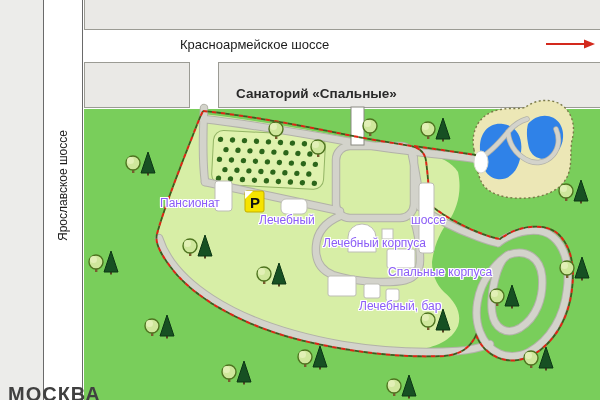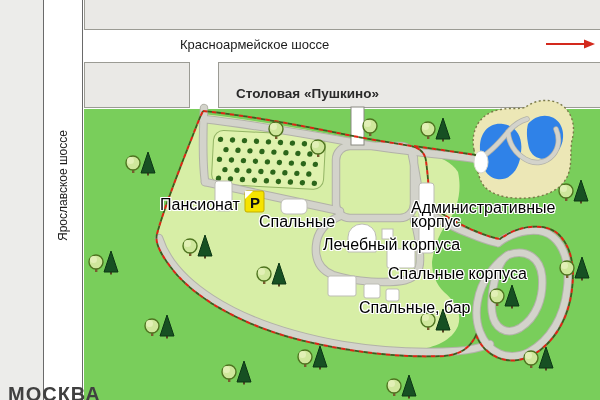--- a/index.html
+++ b/index.html
@@ -15,21 +15,21 @@
   
   .blk{position:absolute;background:#eae9e6;border:1px solid #9b9b94;box-sizing:border-box;}
   .blk-top{left:84px;top:0;width:516px;height:30px;border-top:none;border-right:none;}
   .blk-l{left:84px;top:62px;width:106px;height:46px;}
   .blk-r{left:218px;top:62px;width:382px;height:46px;border-right:none;}
   .city-label{position:absolute;right:8px;top:11px;font-size:12.5px;color:#1c1c1c;}
   .hwy-top{position:absolute;left:157px;top:37px;font-size:13px;color:#1c1c1c;margin-left:23px;}
   .resort-title{position:absolute;left:236px;top:86px;font-size:13.5px;font-weight:600;color:#2a2a2a;}
   svg.map{position:absolute;left:0;top:0;z-index:2;pointer-events:none;}
   
-  .mlab{position:absolute;z-index:5;font-size:16px;color:#000000;white-space:nowrap;
+  .mlab{position:absolute;z-index:5;font-size:12px;color:#8b5cf6;white-space:nowrap;
         text-shadow:1px 0 0 #fff,-1px 0 0 #fff,0 1px 0 #fff,0 -1px 0 #fff,
                     1px 1px 0 #fff,-1px -1px 0 #fff,1px -1px 0 #fff,-1px 1px 0 #fff;text-align:center;}
   
   .road-casing use{stroke:#b2b2a8;stroke-width:8.5;fill:none;stroke-linecap:round;stroke-linejoin:round;}
   .road-fill  use{stroke:#d3d3cb;stroke-width:6.5;fill:none;stroke-linecap:round;stroke-linejoin:round;}
   .path-casing use{stroke:#b2b2a8;stroke-width:5.5;fill:none;stroke-linecap:round;}
   .path-fill  use{stroke:#d3d3cb;stroke-width:4;fill:none;stroke-linecap:round;}
   .fence-red{stroke:#dc2414;stroke-width:2;fill:none;stroke-dasharray:4.5 4.5;}
   .fence-dark{stroke:#3e5a1d;stroke-width:1.8;fill:none;stroke-dasharray:4.5 4.5;stroke-dashoffset:-4.5;}
   .bldg{fill:#ffffff;stroke:#bdbdb5;stroke-width:1;}
@@ -41,21 +41,21 @@
 
   <div class="left-margin"></div>
   <div class="left-road"></div>
   <div class="v-label">Ярославское шоссе</div>
   <div class="moscow">МОСКВА</div>
 
   <div class="blk blk-top"></div>
   <div class="blk blk-l"></div>
   <div class="blk blk-r"></div>
   <div class="hwy-top">Красноармейское шоссе</div>
-  <div class="resort-title">Столовая «Пушкино»</div>
+  <div class="resort-title">Санаторий «Спальные»</div>
 
   <svg class="map" width="600" height="400" viewBox="0 0 600 400">
     <defs>
       <path id="r1" d="M203,119 C250,124 300,133 345,141 C370,146 392,149 410,151"></path>
       <path id="r2" d="M410,151 C432,154 455,156 476,159"></path>
       <rect id="r3" x="336" y="146" width="78" height="72" rx="14"></rect>
       <path id="r4" d="M205,182 C250,192 295,201 340,211"></path>
       <path id="r5" d="M204,108 C203,134 202,158 205,182"></path>
       <path id="r7" d="M412,155 C416,172 419,190 420,207"></path>
       <path id="r8" d="M340,216 C326,222 317,232 316,246 C315,260 320,270 333,275 C355,282 388,284 406,280 C416,277 420,270 420,260 C420,246 418,232 414,220"></path>
@@ -341,19 +341,18 @@
         </g>
       </g>
 
     <g>
       <line x1="546" y1="44" x2="584" y2="44" stroke="#d3291d" stroke-width="2"></line>
       <polygon points="584,39.5 595,44 584,48.5" fill="#d3291d"></polygon>
     </g>
   </svg>
 
   <div class="mlab" style="left:160px;top:196px;">Пансионат</div>
-  <div class="mlab" style="left:259px;top:213px;">Спальные</div>
+  <div class="mlab" style="left:259px;top:213px;">Лечебный</div>
   <div class="mlab" style="left:323px;top:236px;">Лечебный корпуса</div>
   <div class="mlab" style="left:388px;top:265px;">Спальные корпуса</div>
-  <div class="mlab" style="left:411px;top:199px;">Административные</div>
-  <div class="mlab" style="left:411px;top:213px;">корпус</div>
-  <div class="mlab" style="left:359px;top:299px;">Спальные, бар</div>
+  <div class="mlab" style="left:411px;top:213px;">шоссе</div>
+  <div class="mlab" style="left:359px;top:299px;">Лечебный, бар</div>
 </div>
 
 </body></html>

